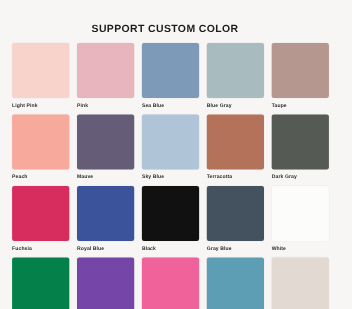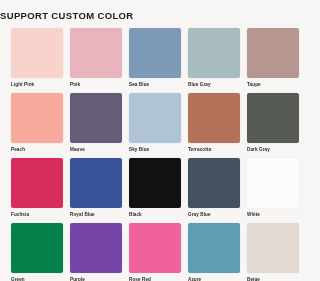--- a/index.html
+++ b/index.html
@@ -14,26 +14,27 @@
     overflow: hidden;
   }
   #page-root {
     position: relative;
     width: 300px;
     height: 281px;
     box-sizing: border-box;
     background: #f7f6f4;
   }
   .page-title {
+    text-align: center;
     font-size: 9.5px;
     font-weight: bold;
     letter-spacing: 0.35px;
     color: #1c1c1c;
     padding-top: 5px;
-    margin: 5px 0 6px 0;
+    margin: 16px 0 6px 0;
     line-height: 12px;
     font-family: "Liberation Sans", sans-serif;
   }
   .swatch-grid {
     display: grid;
     grid-template-columns: repeat(5, 52px);
     grid-auto-rows: 65px;
     column-gap: 7px;
     row-gap: 0px;
     padding-left: 11px;

